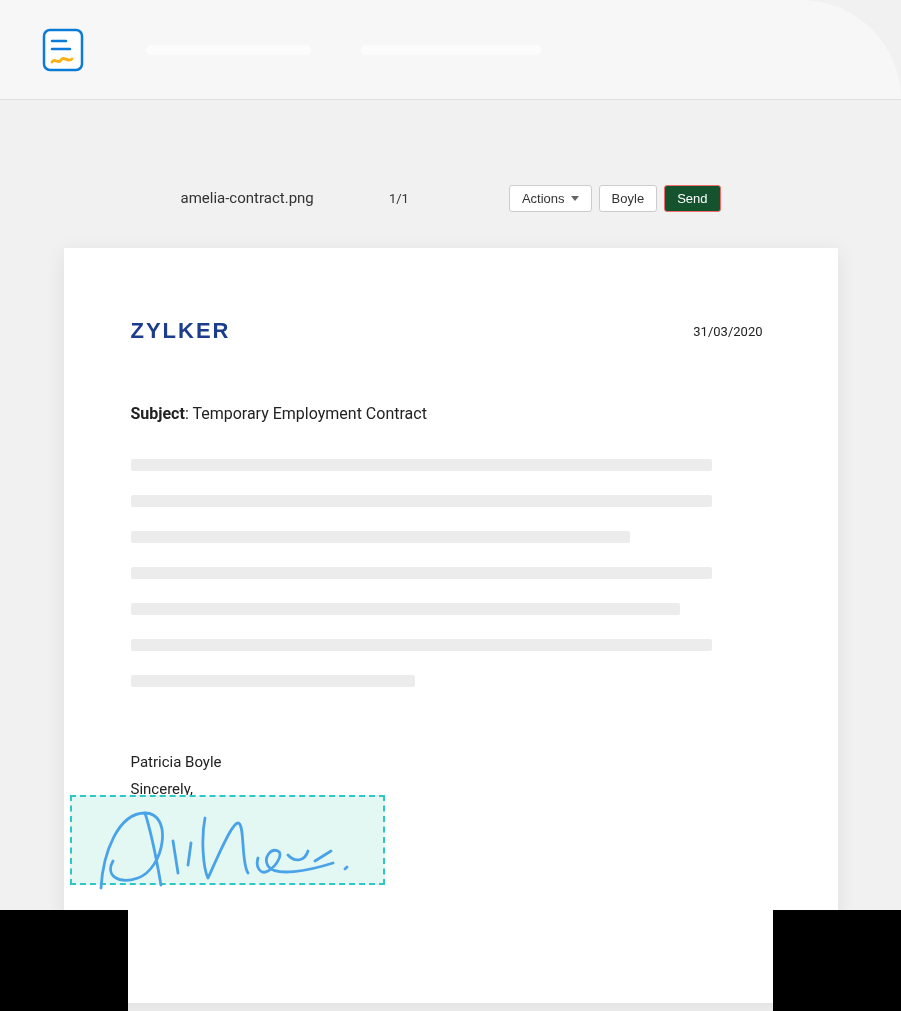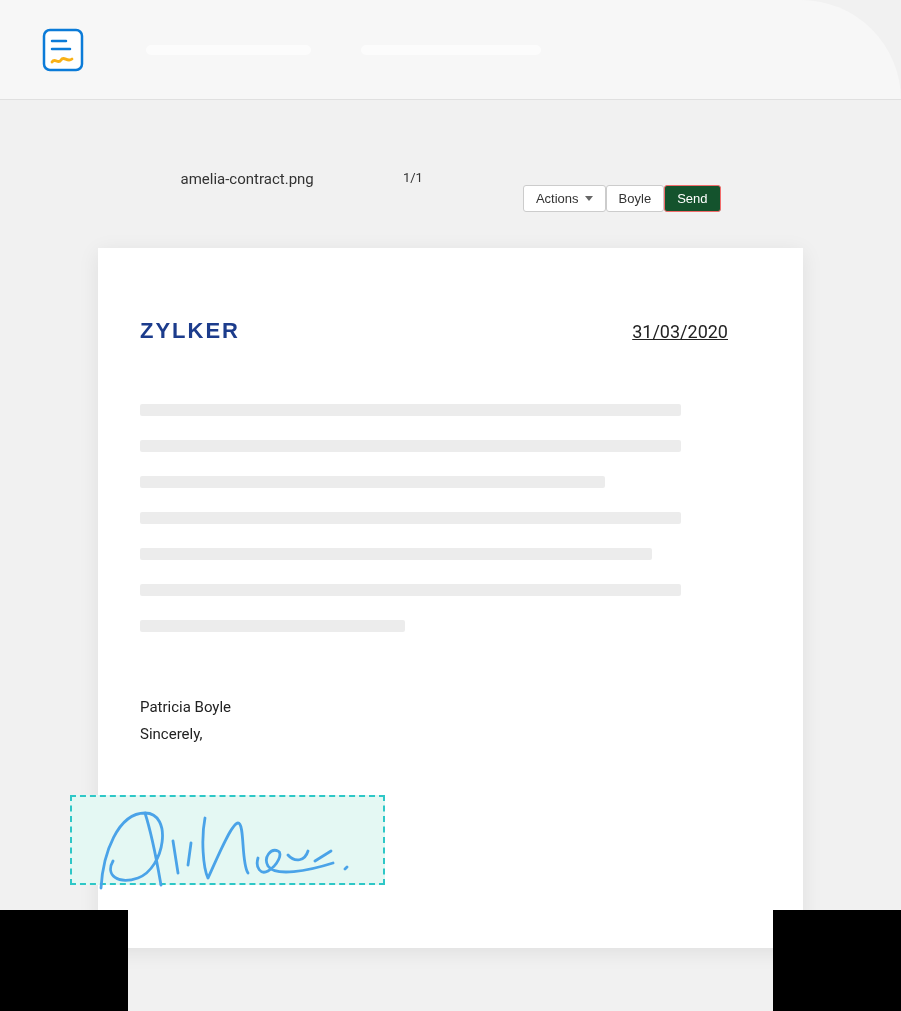--- a/index.html
+++ b/index.html
@@ -42,36 +42,38 @@
     .main-area {
       position: relative;
       padding-top: 70px;
     }
     
     
     .toolbar-row {
       width: 600px;
       margin: 0 auto;
       display: flex;
+      align-items: center;
       padding: 0 30px;
       height: 56px;
     }
     .filename {
       color: #333;
       font-size: 15px;
       flex: 1;
     }
     .page-count {
       color: #333;
       font-size: 13px;
       width: 120px;
       text-align: left;
     }
     .toolbar-buttons {
       display: flex;
+      gap: 7px;
       align-items: center;
     }
     .btn {
       border: 1px solid #ccc;
       background: #fff;
       color: #333;
       font-size: 13px;
       padding: 5px 12px;
       border-radius: 3px;
       cursor: pointer;
@@ -87,44 +89,43 @@
     .dropdown-caret {
       display: inline-block;
       width: 0; height: 0;
       border-left: 4px solid transparent;
       border-right: 4px solid transparent;
       border-top: 5px solid #666;
     }
     
     
     .doc-card {
-      width: 705px;
+      width: 774px;
       margin: 22px auto 0;
       background: #fff;
       box-shadow: 0 4px 20px rgba(0,0,0,0.08);
-      padding: 70px 75px 200px 42px;
+      padding: 70px 75px 200px 67px;
       position: relative;
     }
     .doc-header {
       display: flex;
       justify-content: space-between;
       align-items: center;
       margin-bottom: 60px;
     }
     .brand {
       font-size: 22px;
       font-weight: 700;
       letter-spacing: 2px;
       color: #1c3c8c;
       font-family: Arial, sans-serif;
     }
     .doc-date {
-      font-size: 18px;
+      font-size: 13px;
       color: #222;
-      text-decoration: underline;
     }
     .subject-line {
       font-size: 16px;
       color: #222;
       margin-bottom: 36px;
     }
     .subject-label { font-weight: 700; }
     .body-bars {
       display: flex;
       flex-direction: column;
@@ -210,20 +211,23 @@
       <button class="btn">Boyle</button>
       <button class="btn btn-send">Send</button>
     </div>
   </div>
 
   <div class="doc-card">
     <div class="doc-header">
       <div class="brand">ZYLKER</div>
       <div class="doc-date">31/03/2020</div>
     </div>
+    <div class="subject-line">
+      <span class="subject-label">Subject</span><span>: Temporary Employment Contract</span>
+    </div>
     <div class="body-bars">
       <div class="bar bw1"></div>
       <div class="bar bw2"></div>
       <div class="bar bw3"></div>
       <div class="bar bw4"></div>
       <div class="bar bw5"></div>
       <div class="bar bw6"></div>
       <div class="bar bw7"></div>
     </div>
     <div class="sign-block">

